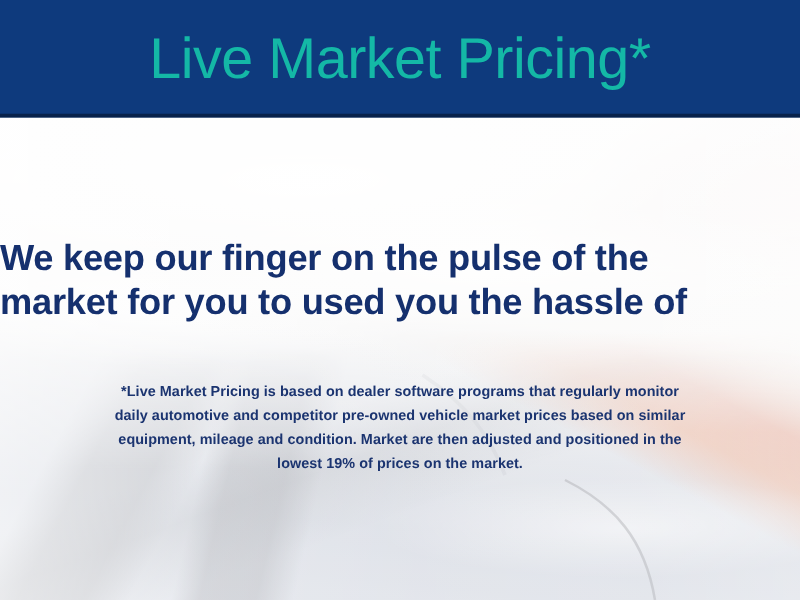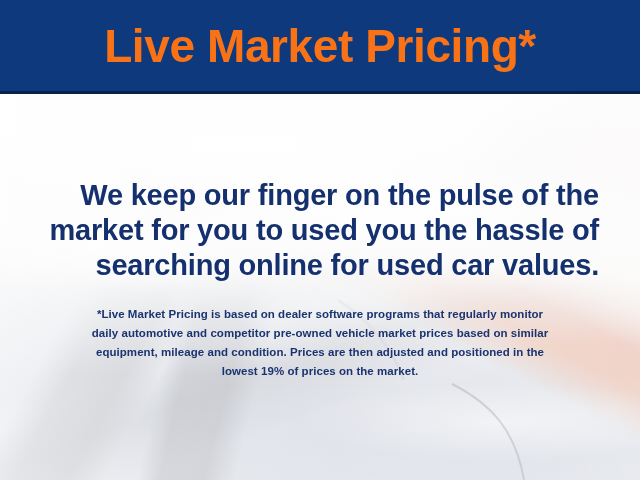--- a/index.html
+++ b/index.html
@@ -115,37 +115,37 @@
     width: 640px;
     height: 94px;
     background: #0e3a7d;
     box-shadow: inset 0 -3px 0 rgba(7,30,66,0.85);
     display: flex;
     align-items: center;
     justify-content: center;
     z-index: 5;
   }
   .header-title {
-    color: #f97316;
+    color: #14b8a6;
     font-size: 46px;
-    font-weight: bold;
+    font-weight: normal;
     letter-spacing: -0.4px;
     line-height: 1;
     white-space: nowrap;
     margin: 0;
     padding: 0 0 3px 0;
   }
 
   
   .headline-block {
     position: absolute;
     left: 0;
-    top: 178px;
+    top: 190px;
     width: 599px;
-    text-align: right;
+    text-align: left;
     z-index: 4;
   }
   .headline-line {
     color: #15306e;
     font-size: 29px;
     font-weight: bold;
     line-height: 35px;
     letter-spacing: -0.2px;
     white-space: nowrap;
   }
@@ -189,23 +189,22 @@
     <div class="photo-layer bg-bleach-left"></div>
   </div>
 
   <div class="header-band">
     <div class="header-title">Live Market Pricing*</div>
   </div>
 
   <div class="headline-block">
     <div class="headline-line">We keep our finger on the pulse of the</div>
     <div class="headline-line">market for you to used you the hassle of</div>
-    <div class="headline-line">searching online for used car values.</div>
   </div>
 
   <div class="disclaimer-block">
     <div class="disclaimer-line">*Live Market Pricing is based on dealer software programs that regularly monitor</div>
     <div class="disclaimer-line">daily automotive and competitor pre-owned vehicle market prices based on similar</div>
-    <div class="disclaimer-line">equipment, mileage and condition. Prices are then adjusted and positioned in the</div>
+    <div class="disclaimer-line">equipment, mileage and condition. Market are then adjusted and positioned in the</div>
     <div class="disclaimer-line">lowest 19% of prices on the market.</div>
   </div>
 
 </div>
 
 </body></html>

